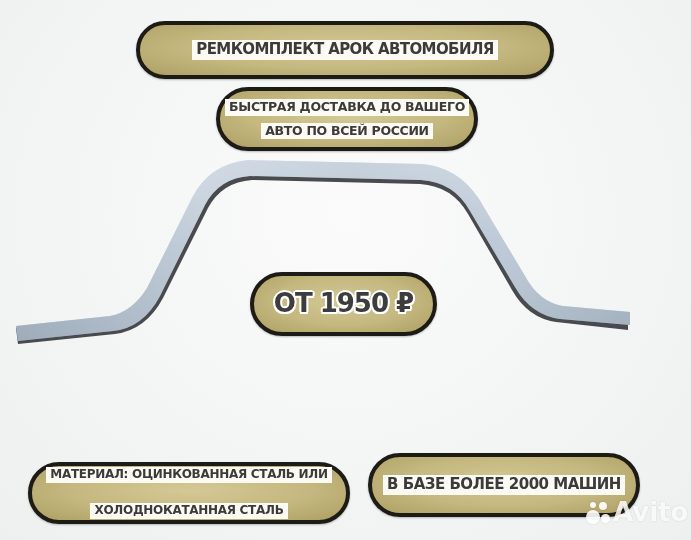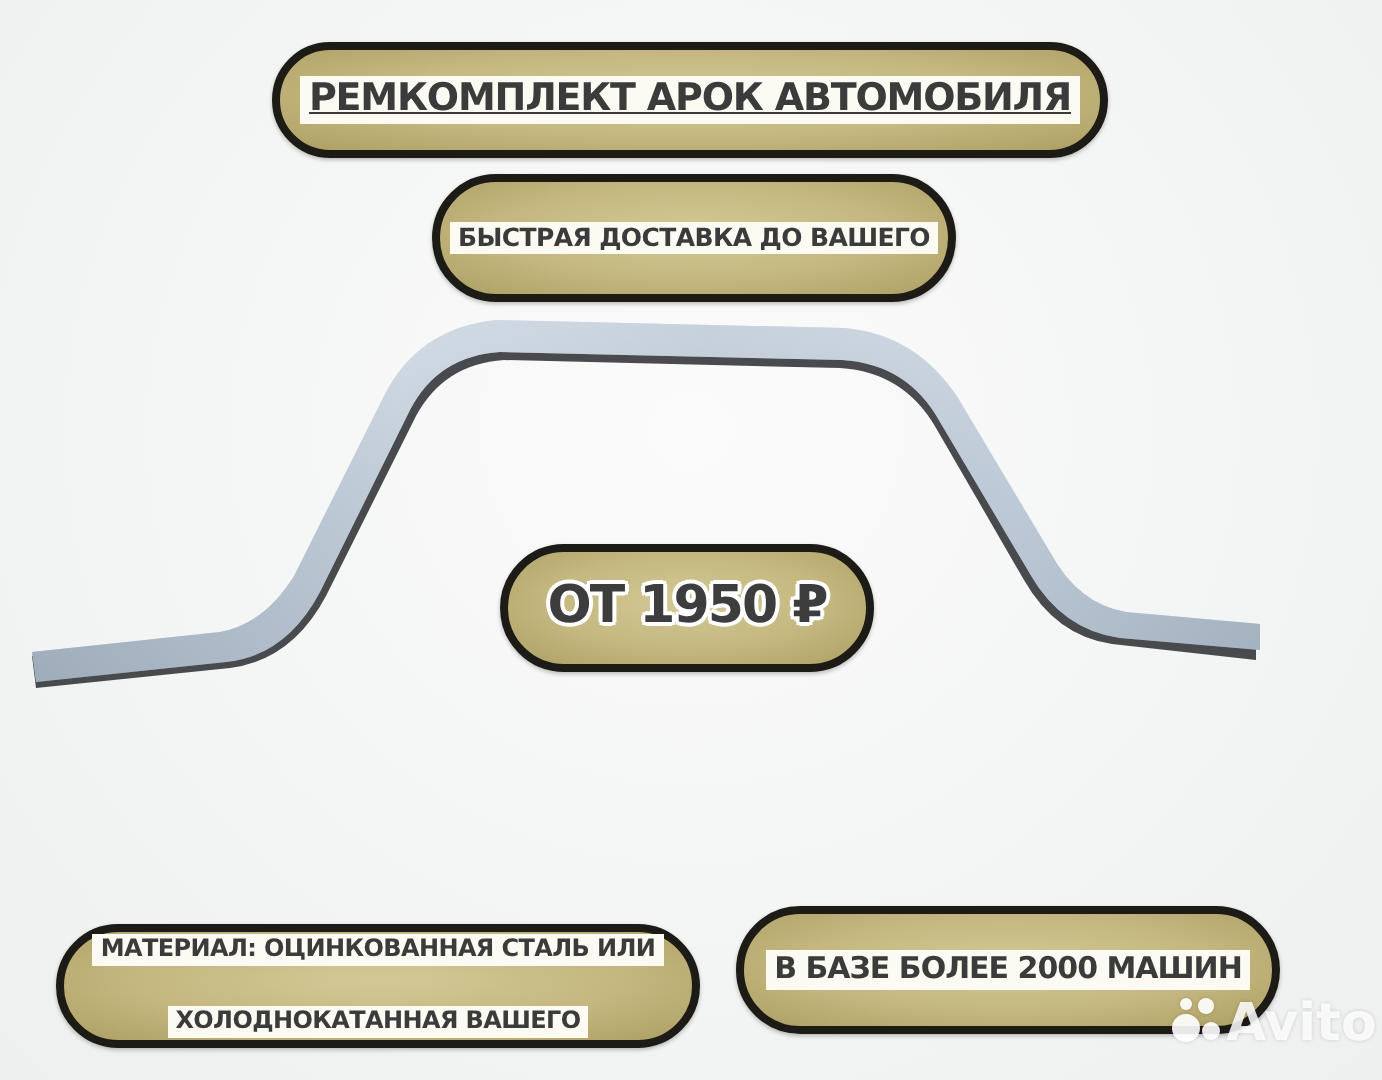--- a/index.html
+++ b/index.html
@@ -24,38 +24,38 @@
     .label {
       color:#3b3b3b;
       font-weight:bold;
       background:#fbfaf3;
       padding:1px 4px;
       line-height:1.15;
       white-space:nowrap;
       letter-spacing:-0.2px;
     }
     .pill-title { left:136px; top:21px; width:418px; height:58px; }
-    .pill-title .label { font-size:19px; letter-spacing:-0.6px;text-decoration:underline; }
+    .pill-title .label { font-size:15px; letter-spacing:-0.6px; }
     .pill-delivery { left:216px; top:87px; width:262px; height:64px; gap:7px; }
     .pill-delivery .label { font-size:12.5px; letter-spacing:-0.3px; }
     .pill-price { left:250px; top:272px; width:187px; height:64px; }
     .pill-price .label {
       font-size:26px; background:none; color:#3d3d3d;
       text-shadow: 2px 0 #fff, -2px 0 #fff, 0 2px #fff, 0 -2px #fff,
                    1.5px 1.5px #fff, -1.5px -1.5px #fff, 1.5px -1.5px #fff, -1.5px 1.5px #fff;
       letter-spacing:-1px;
     }
     .pill-material { left:28px; top:446px; width:322px; height:62px; gap:20px;margin-top:16px; }
     .pill-material .label { font-size:12px; letter-spacing:-0.3px; }
     .pill-base { left:368px; top:453px; width:272px; height:64px; gap:4px; align-items:center; }
     .pill-base .label { font-size:15px; letter-spacing:-0.5px; }
     .arch { position:absolute; left:0; top:0; }
     .watermark {
       position:absolute; left:586px; top:497px;
-      display:flex; gap:3px;
+      display:flex; align-items:center; gap:3px;
       color:rgba(255,255,255,.85);
       font-size:26px; font-weight:bold;
       text-shadow:0 0 2px rgba(0,0,0,.15);
     }
     .wm-dots { position:relative; width:24px; height:24px; }
     .wm-dots span { position:absolute; border-radius:50%; background:rgba(255,255,255,.9); box-shadow:0 0 2px rgba(0,0,0,.15); }
   </style>
 </head>
 <body>
 
@@ -82,29 +82,30 @@
   <path d="M16 326 L110 316 Q132 312 147 288 L192 198 Q209 164 248 160 L422 164 Q458 167 479 199 L525 276 Q539 302 563 306 L630 312 L630 325 L560 319 Q531 315 515 287 L470 211 Q454 182 421 180 L250 176 Q219 178 205 205 L160 296 Q143 328 113 331 L18 341 Z" fill="url(#steelH)"></path>
   <path d="M16 326 L110 316 Q132 312 147 288 L192 198 Q209 164 248 160 L422 164 Q458 167 479 199 L525 276 Q539 302 563 306 L630 312 L630 325 L560 319 Q531 315 515 287 L470 211 Q454 182 421 180 L250 176 Q219 178 205 205 L160 296 Q143 328 113 331 L18 341 Z" fill="url(#steel)" opacity="0.45"></path>
 </svg>
 
 <div class="pill pill-title">
   <span class="label">РЕМКОМПЛЕКТ АРОК АВТОМОБИЛЯ</span>
 </div>
 
 <div class="pill pill-delivery">
   <span class="label">БЫСТРАЯ ДОСТАВКА ДО ВАШЕГО</span>
+  <span class="label">АВТО ПО ВСЕЙ РОССИИ</span>
 </div>
 
 <div class="pill pill-price">
   <span class="label">ОТ 1950 ₽</span>
 </div>
 
 <div class="pill pill-material">
   <span class="label">МАТЕРИАЛ: ОЦИНКОВАННАЯ СТАЛЬ ИЛИ</span>
-  <span class="label">ХОЛОДНОКАТАННАЯ ВАШЕГО</span>
+  <span class="label">ХОЛОДНОКАТАННАЯ СТАЛЬ</span>
 </div>
 
 <div class="pill pill-base">
   <span class="label">В БАЗЕ БОЛЕЕ 2000 МАШИН</span>
 </div>
 
 <div class="watermark">
   <div class="wm-dots">
     <span style="left:0;top:10px;width:14px;height:14px;"></span>
     <span style="left:13px;top:2px;width:8px;height:8px;"></span>

